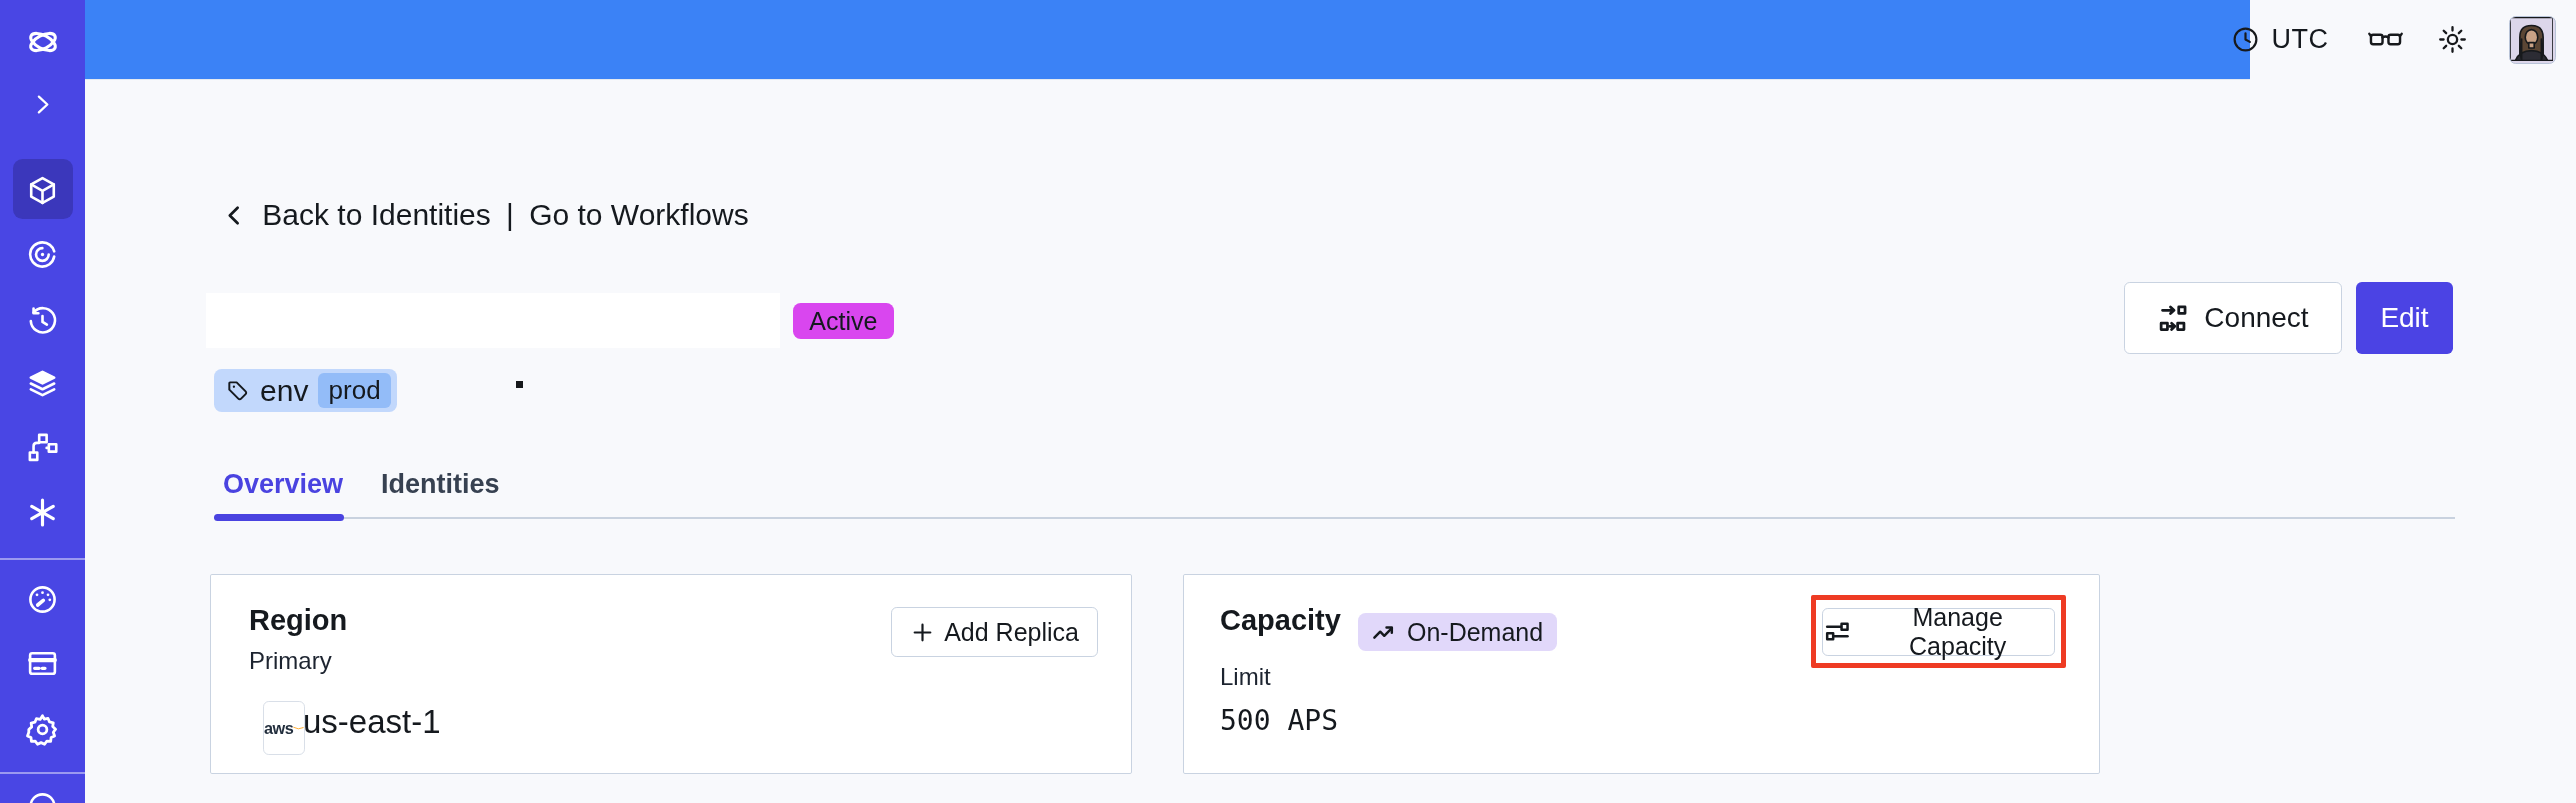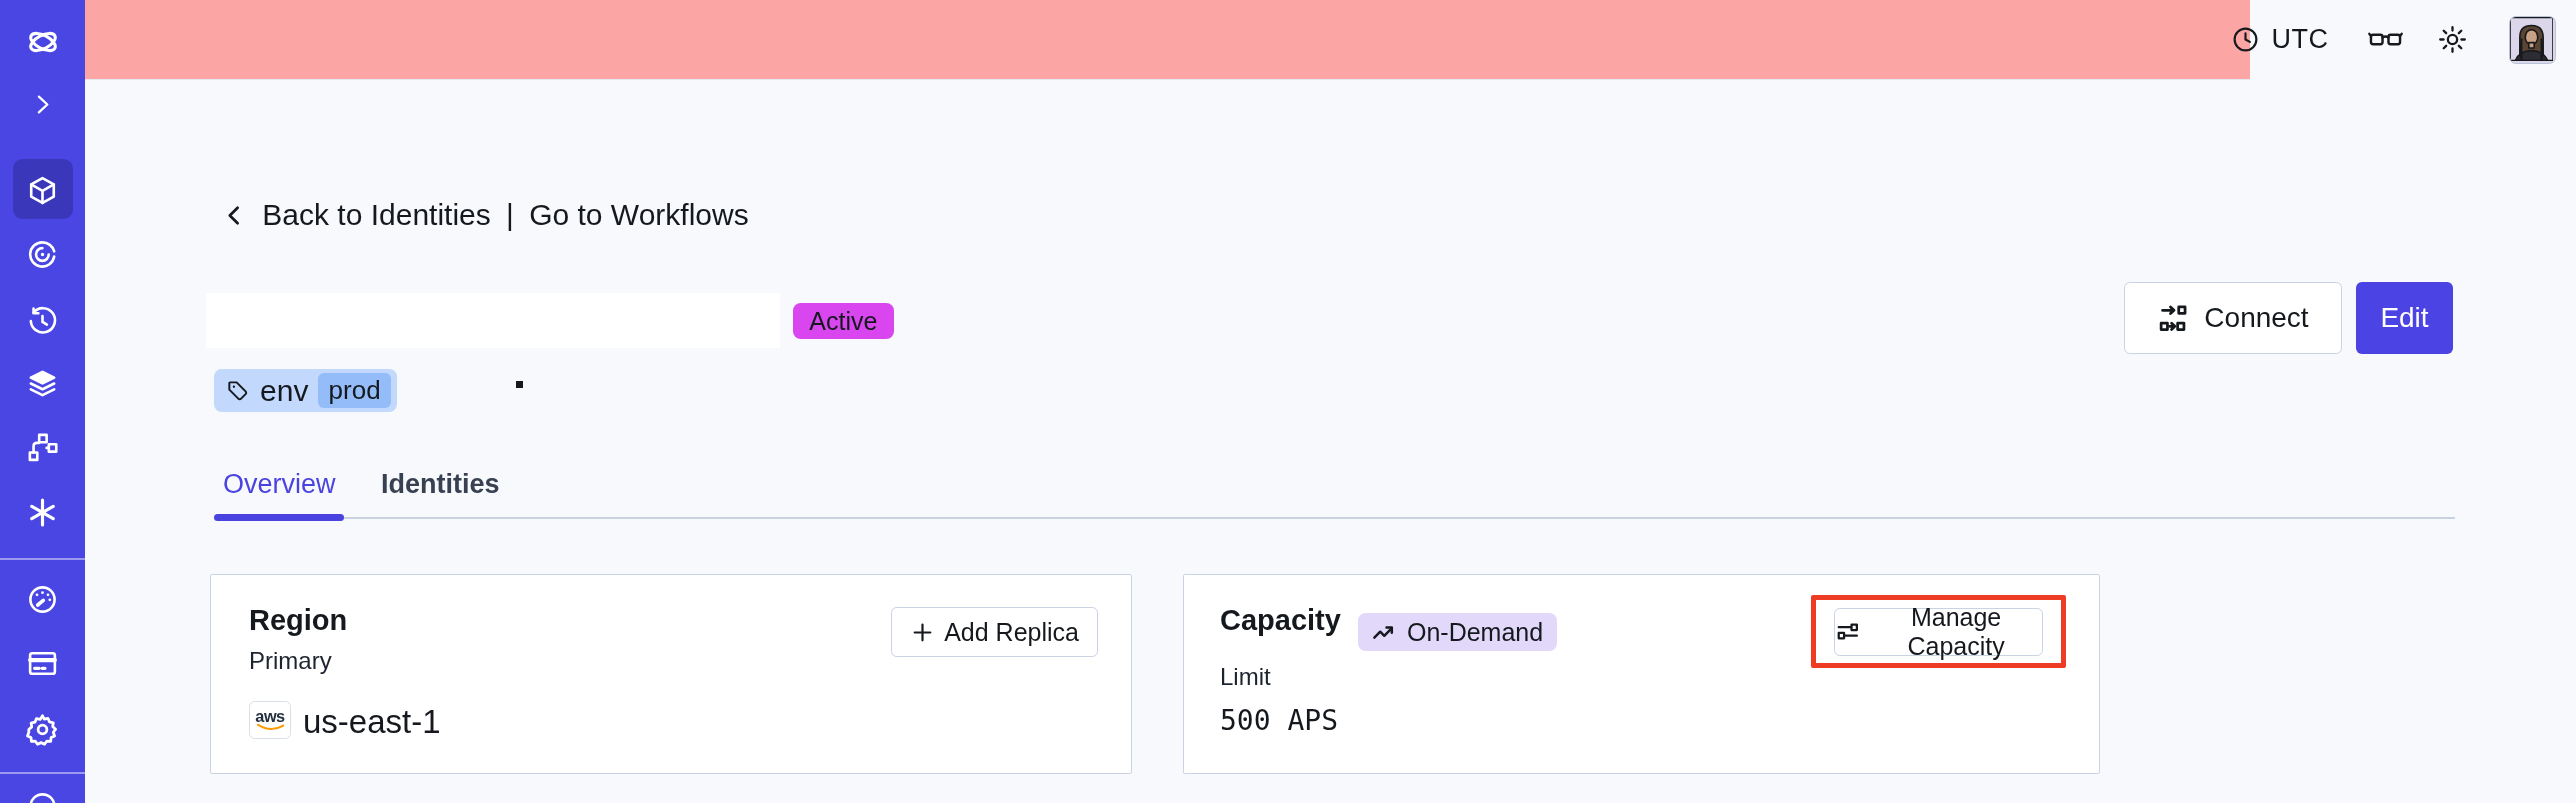--- a/index.html
+++ b/index.html
@@ -9,21 +9,21 @@
   .screen { position:relative; width:2576px; height:804px; background:#f8f9fc; overflow:hidden; }
 
   
   .sidebar { position:absolute; left:0; top:0; width:85px; height:804px; background:#4946e4; overflow:hidden; z-index:5; }
   .side-item { position:absolute; left:0; width:85px; display:flex; justify-content:center; align-items:center; }
   .side-item svg { stroke:#fff; fill:none; stroke-width:1.9; stroke-linecap:round; stroke-linejoin:round; }
   .active-pill { position:absolute; left:12.5px; top:159px; width:60px; height:60px; background:#3b37bb; border-radius:9.6px; }
   .side-divider { position:absolute; left:0; width:85px; height:1.9px; background:rgba(255,255,255,0.45); }
 
   
-  .topbar { position:absolute; left:85px; top:0; width:2165px; height:80px; background:#fca5a5; border-bottom:1.9px solid #e4e9f1; z-index:4; }
+  .topbar { position:absolute; left:85px; top:0; width:2165px; height:80px; background:#3b82f6; border-bottom:1.9px solid #e4e9f1; z-index:4; }
   .topbar svg { stroke:#17191c; fill:none; stroke-width:1.8; stroke-linecap:round; stroke-linejoin:round; }
   .tz-wrap { position:absolute; left:2146px; top:0; height:78px; display:flex; align-items:center; gap:11.5px; }
   .tz-label { font-size:27px; letter-spacing:0.5px; color:#15191e; }
   .glasses-btn { position:absolute; left:2283px; top:0; height:78px; display:flex; align-items:center; }
   .theme-btn { position:absolute; left:2352px; top:0; height:78px; display:flex; align-items:center; }
   .avatar { position:absolute; left:2424px; top:16.3px; width:47px; height:48px; border:1.9px solid #b9c4d8; border-radius:6.7px; overflow:hidden; background:#dcd6ea; }
 
   
   .breadcrumb { position:absolute; left:222px; top:194px; display:flex; align-items:center; gap:15.3px; height:42px; }
   .breadcrumb svg { stroke:#15191e; fill:none; stroke-width:2.6; stroke-linecap:round; stroke-linejoin:round; }
@@ -46,21 +46,21 @@
   
   .tag-pill { position:absolute; left:214px; top:369px; height:43px; background:#c2d8fc; border-radius:7.7px;
               display:flex; align-items:center; gap:9.6px; padding:0 5.8px 0 11.5px; }
   .tag-pill svg { stroke:#15191e; fill:none; stroke-width:1.9; stroke-linecap:round; stroke-linejoin:round; }
   .tag-key { font-size:30px; color:#15191e; }
   .tag-chip { height:35px; background:#93bcf8; border-radius:5.8px; padding:0 10.5px; display:flex; align-items:center;
               font-size:26px; color:#15191e; }
 
   
   .tab { position:absolute; top:469px; font-size:27px; cursor:pointer; }
-  .tab-overview { left:223px; color:#4a43e0; font-weight:400; }
+  .tab-overview { left:223px; color:#4a43e0; font-weight:700; }
   .tab-identities { left:381px; color:#374151; font-weight:700; }
   .tab-underline { position:absolute; left:214px; top:514px; width:130px; height:6.7px; background:#4a43e0; border-radius:3.8px; z-index:2; }
   .tab-rule { position:absolute; left:214px; top:517px; width:2241px; height:1.9px; background:#c9d2df; }
 
   
   .card { position:absolute; top:574px; height:200px; background:#fff; border:1.9px solid #c9d3e1; border-radius:1.9px; }
   .card-region { left:210px; width:922px; }
   .card-capacity { left:1183px; width:917px; }
   .card-retention { left:2148px; width:307px; }
   .card-title { position:absolute; font-size:29px; font-weight:600; color:#15191e; }
@@ -72,24 +72,24 @@
                    font-family:"Liberation Sans", sans-serif; }
   .btn-secondary svg { stroke:#15191e; fill:none; stroke-width:2.1; stroke-linecap:round; stroke-linejoin:round; }
   .btn-add-replica { position:absolute; right:33px; top:32px; height:50px; padding:0 18px; }
 
   .badge-ondemand { position:absolute; left:174px; top:38px; height:38px; background:#e1d8fa; border-radius:7.7px;
                     display:flex; align-items:center; gap:8.6px; padding:0 13.4px; font-size:25px; font-weight:500; color:#15191e; }
   .badge-ondemand svg { stroke:#15191e; fill:none; stroke-width:2.2; stroke-linecap:round; stroke-linejoin:round; }
 
   .highlight-frame { position:absolute; left:627px; top:20px; width:255px; height:73px; border:5.8px solid #ee3b23;
                      border-radius:1.9px; display:flex; align-items:center; justify-content:center; }
-  .btn-manage { width:209px; height:48px; }
-
-  .aws-badge { position:absolute; left:38px; top:126px; width:42px; height:38px; background:#fff; border:1.9px solid #d9dfe8;
-               border-radius:5.8px; display:flex; align-items:center; justify-content:center; flex-direction:column; }
+  .btn-manage { width:233px; height:48px; }
+
+  .aws-badge { position:absolute; left:52px; top:126px; width:42px; height:54px; background:#fff; border:1.9px solid #d9dfe8;
+               border-radius:5.8px; display:flex; align-items:center; justify-content:center; flex-direction:row; }
   .aws-text { font-size:16.3px; font-weight:700; color:#232f3e; line-height:14.4px; letter-spacing:-0.5px; }
   .region-value { position:absolute; left:92px; top:128px; font-size:33px; color:#15191e; }
 </style>
 </head>
 <body>
 
 <div class="screen">
 
   <aside class="sidebar">
     <div class="active-pill"></div>

